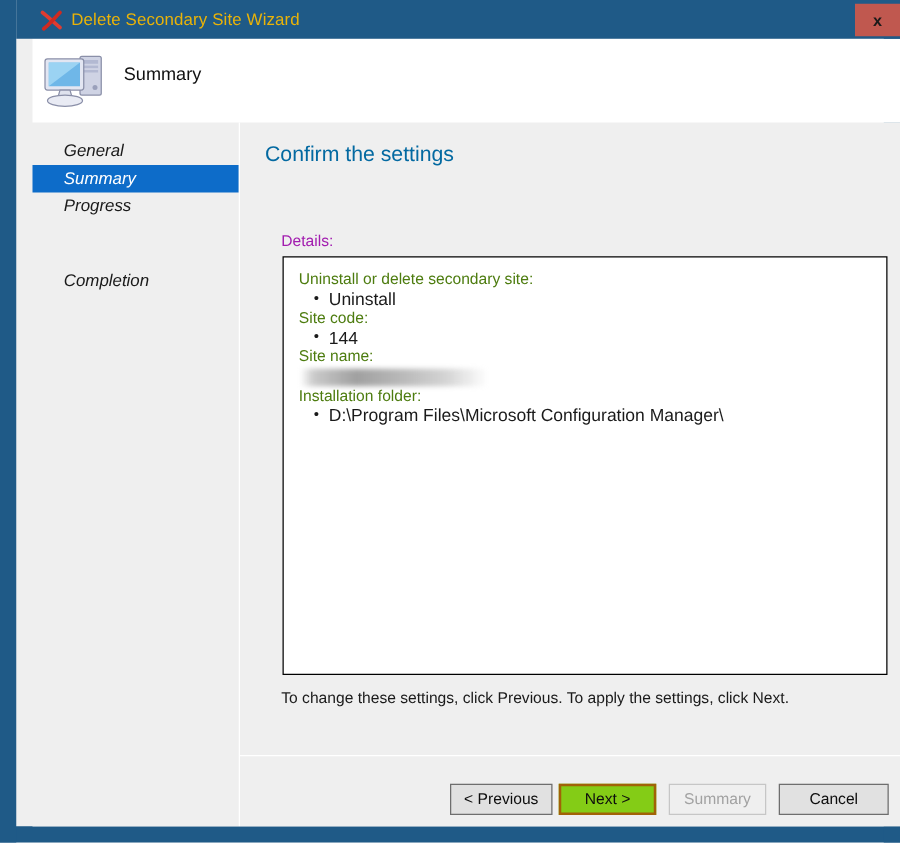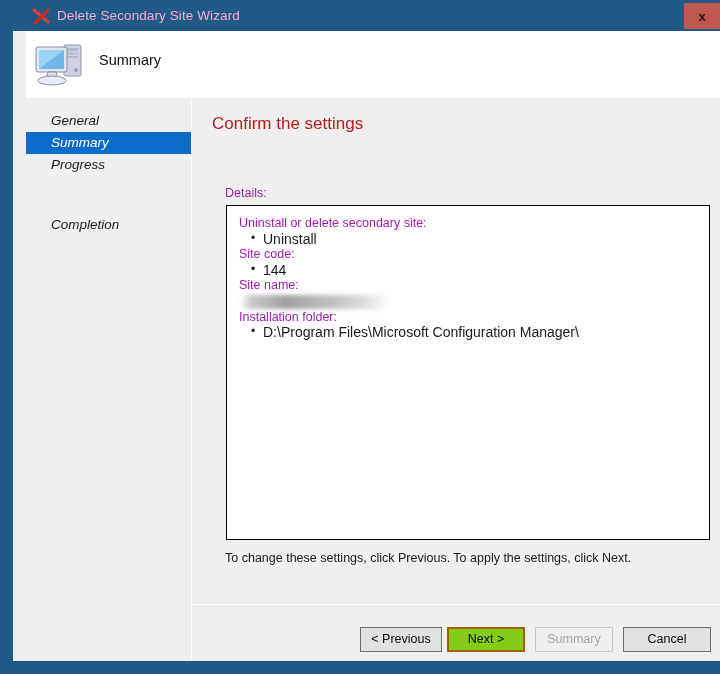--- a/index.html
+++ b/index.html
@@ -38,21 +38,21 @@
     z-index: 20;
   }
   #title-icon {
     position: absolute;
     left: 18px; top: 6px;
     width: 20px; height: 20px;
   }
   #title-text {
     position: absolute;
     left: 44px; top: 7px;
-    color: #f9a8d4;
+    color: #eab308;
     font-size: 13.5px;
     line-height: 17px;
     white-space: nowrap;
     letter-spacing: 0.1px;
   }
   #close-button {
     position: absolute;
     right: 13px; top: 3px;
     width: 36px; height: 26px;
     background: #c0584f;
@@ -141,21 +141,21 @@
     position: absolute;
     left: 166px; top: 0;
     width: 528px;
     height: 563px;
     background: #efefef;
   }
   #content-heading {
     position: absolute;
     left: 20px; top: 15px;
     font-size: 17px;
-    color: #b91c1c;
+    color: #0369a1;
     line-height: 22px;
     white-space: nowrap;
   }
   #details-label {
     position: absolute;
     left: 33px; top: 88px;
     font-size: 12.5px;
     color: #a21caf;
     line-height: 15px;
   }
@@ -169,21 +169,21 @@
     box-sizing: border-box;
     overflow: hidden;
   }
   #details-inner {
     position: absolute;
     left: 12px; top: 10px;
     right: 6px;
   }
   .detail-head {
     font-size: 12.5px;
-    color: #a21caf;
+    color: #4d7c0f;
     line-height: 15.5px;
     white-space: nowrap;
   }
   .detail-bullet {
     font-size: 14px;
     color: #1a1a1a;
     line-height: 15.5px;
     padding-left: 24px;
     position: relative;
     white-space: nowrap;

